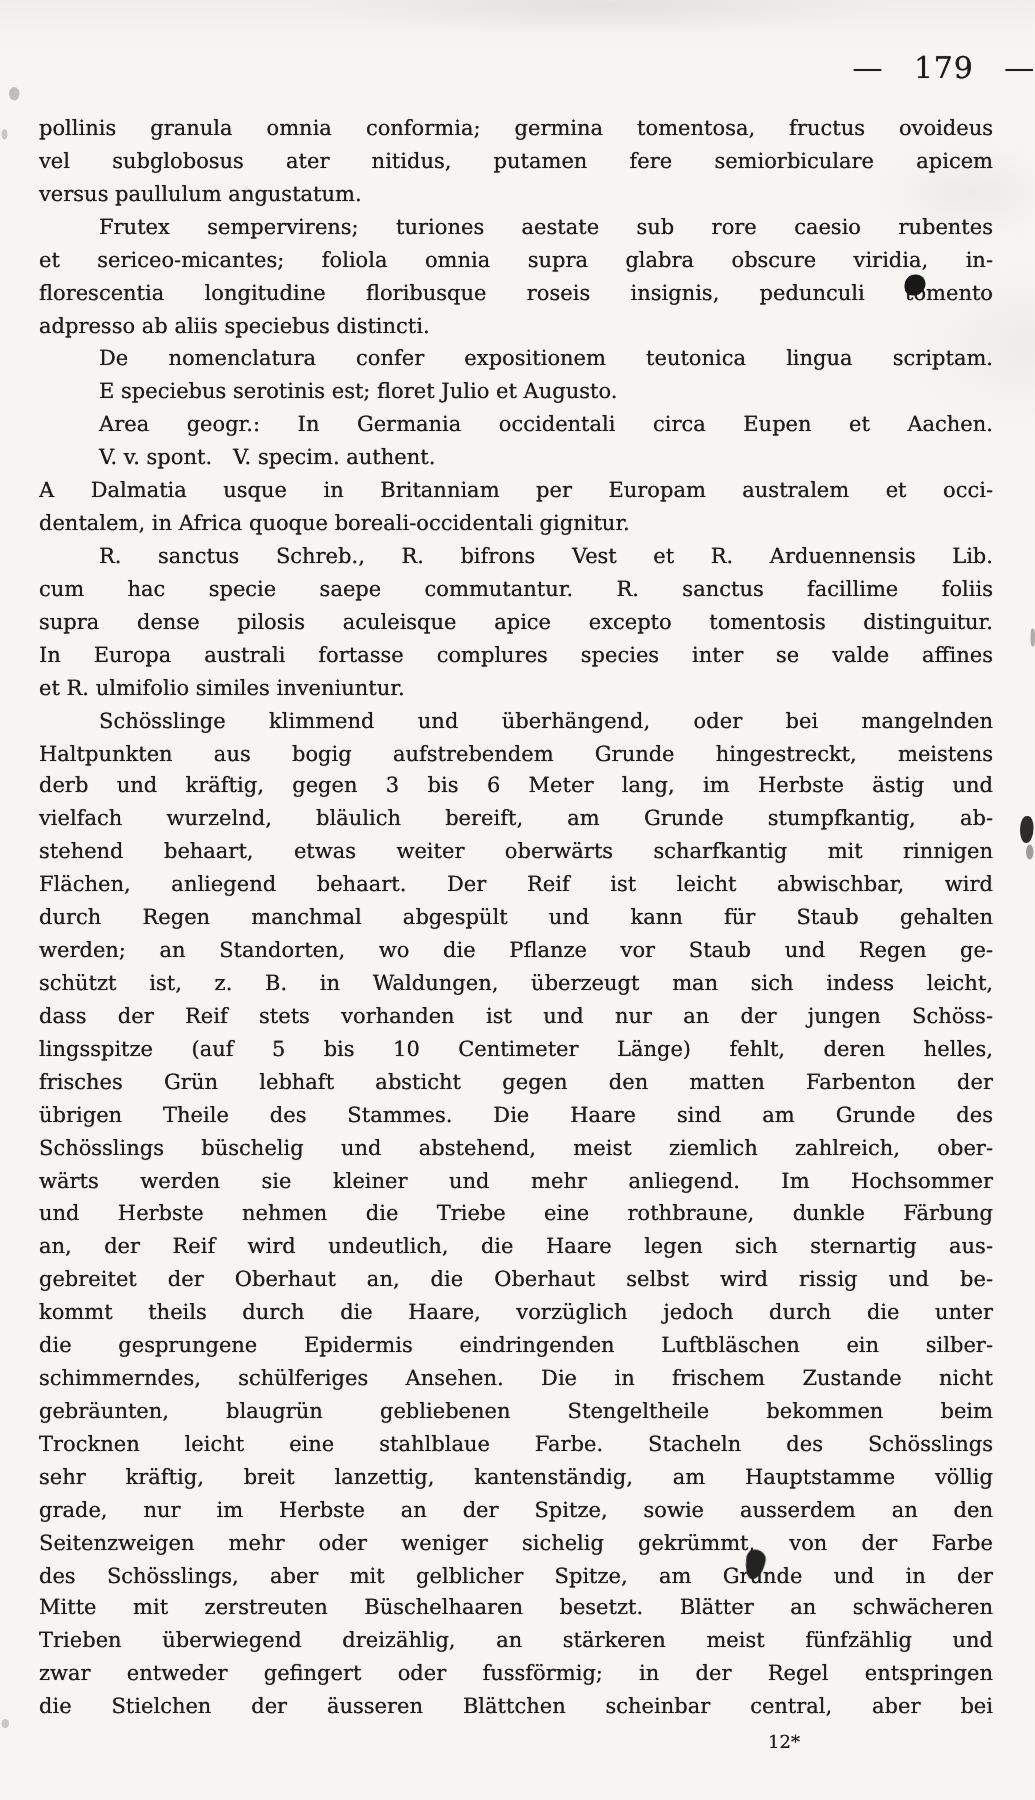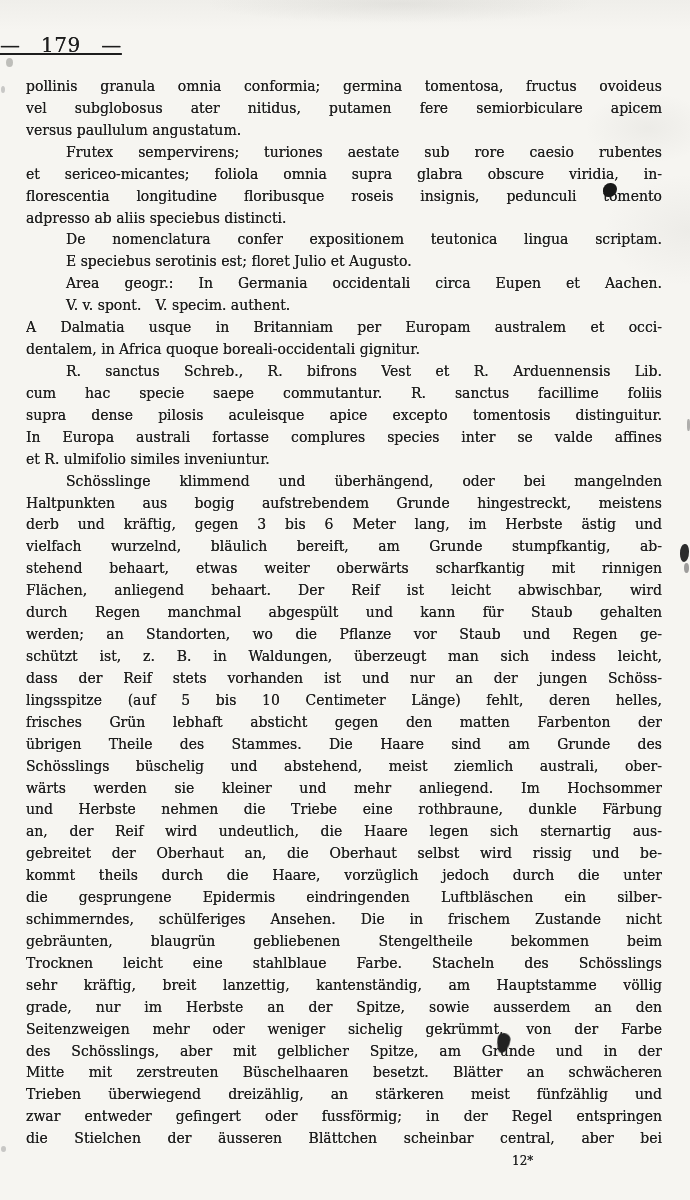--- a/index.html
+++ b/index.html
@@ -15,25 +15,24 @@
     color:#1d1d1d;
     background-color:#f6f5f1;
     background-image:
       radial-gradient(90px 50px at 648px 128px, rgba(120,120,115,.08), transparent 70%),
       radial-gradient(120px 80px at 688px 230px, rgba(120,120,115,.07), transparent 70%),
       radial-gradient(260px 26px at 400px 4px, rgba(110,110,105,.10), transparent 75%),
       linear-gradient(180deg, rgba(150,150,145,.07), rgba(150,150,145,0) 30px);
   }
   .running-head{
     position:absolute;top:33px;left:0;width:690px;
-    text-align:left;
+    text-align:right;
     font-size:20px;
     letter-spacing:.5px;
     text-shadow:0 0 .45px rgba(25,25,25,.85);
-    text-decoration:underline;
   }
   .textblock{
     position:absolute;top:76px;left:26px;width:636px;
     text-shadow:0 0 .45px rgba(25,25,25,.85);
   }
   .line{
     height:21.93px;
     line-height:21.93px;
     font-size:14px;
     text-align:justify;
@@ -120,21 +119,21 @@
       <div class="line">vielfach wurzelnd, bläulich bereift, am Grunde stumpfkantig, ab-</div>
       <div class="line">stehend behaart, etwas weiter oberwärts scharfkantig mit rinnigen</div>
       <div class="line">Flächen, anliegend behaart.  Der Reif ist leicht abwischbar, wird</div>
       <div class="line">durch Regen manchmal abgespült und kann für Staub gehalten</div>
       <div class="line">werden; an Standorten, wo die Pflanze vor Staub und Regen ge-</div>
       <div class="line">schützt ist, z. B. in Waldungen, überzeugt man sich indess leicht,</div>
       <div class="line">dass der Reif stets vorhanden ist und nur an der jungen Schöss-</div>
       <div class="line">lingsspitze (auf 5 bis 10 Centimeter Länge) fehlt, deren helles,</div>
       <div class="line">frisches Grün lebhaft absticht gegen den matten Farbenton der</div>
       <div class="line">übrigen Theile des Stammes.  Die Haare sind am Grunde des</div>
-      <div class="line">Schösslings büschelig und abstehend, meist ziemlich australi, ober-</div>
+      <div class="line">Schösslings büschelig und abstehend, meist ziemlich zahlreich, ober-</div>
       <div class="line">wärts werden sie kleiner und mehr anliegend.  Im Hochsommer</div>
       <div class="line">und Herbste nehmen die Triebe eine rothbraune, dunkle Färbung</div>
       <div class="line">an, der Reif wird undeutlich, die Haare legen sich sternartig aus-</div>
       <div class="line">gebreitet der Oberhaut an, die Oberhaut selbst wird rissig und be-</div>
       <div class="line">kommt theils durch die Haare, vorzüglich jedoch durch die unter</div>
       <div class="line">die gesprungene Epidermis eindringenden Luftbläschen ein silber-</div>
       <div class="line">schimmerndes, schülferiges Ansehen. Die in frischem Zustande nicht</div>
       <div class="line">gebräunten, blaugrün gebliebenen Stengeltheile bekommen beim</div>
       <div class="line">Trocknen leicht eine stahlblaue Farbe.  Stacheln des Schösslings</div>
       <div class="line">sehr kräftig, breit lanzettig, kantenständig, am Hauptstamme völlig</div>

